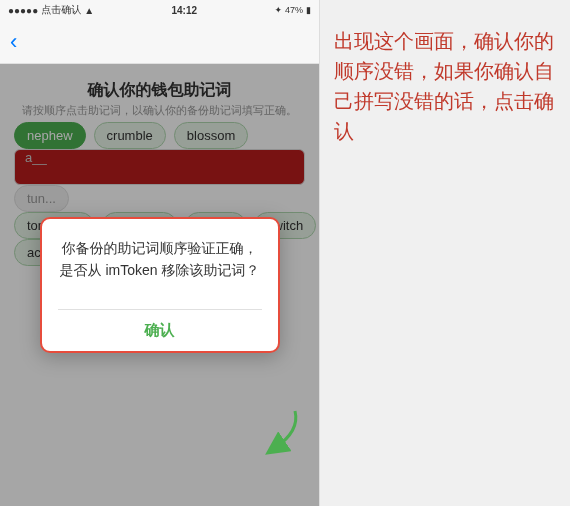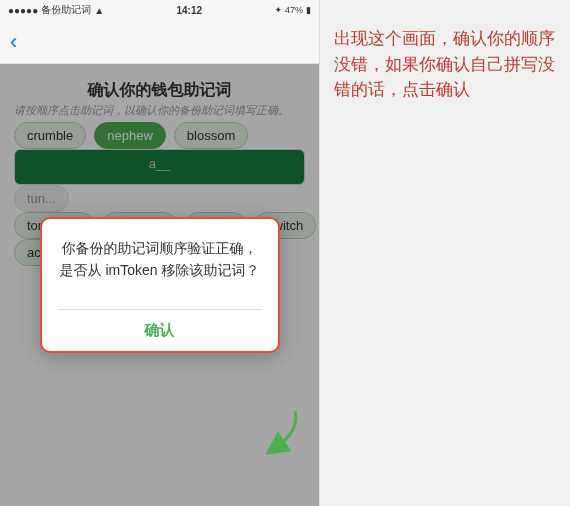--- a/index.html
+++ b/index.html
@@ -74,26 +74,25 @@
 
     .page-title {
       text-align: center;
       font-size: 16px;
       font-weight: 600;
       color: #333;
       margin-bottom: 2px;
     }
 
     .page-subtitle {
-      text-align: left;
+      text-align: center;
       font-size: 11px;
       color: #999;
       line-height: 1.4;
       margin-bottom: 4px;
-      font-style: italic;
     }
 
     
     .word-row {
       display: flex;
       gap: 8px;
       justify-content: flex-start;
     }
 
     .word-chip {
@@ -115,25 +114,24 @@
     .word-chip.gray {
       background: #f0f0f0;
       border: 1px solid #ddd;
       color: #999;
     }
 
     .input-area {
       min-height: 36px;
       border: 1px solid #ddd;
       border-radius: 6px;
-      padding: 6px 10px;
+      padding: 0 10px;
       font-size: 13px;
       color: #ccc;
-      background: #15803d;
-      text-align: center;
+      background: #b91c1c;
     }
 
     .confirm-btn-row {
       display: flex;
       justify-content: center;
       margin-top: 6px;
     }
 
     .confirm-btn {
       background: #4caf50;
@@ -204,21 +202,21 @@
       height: 506px;
       background: #f0f0f0;
       display: flex;
       flex-direction: column;
       align-items: flex-start;
       justify-content: flex-start;
       padding: 16px 10px 10px 14px;
     }
 
     .annotation-text {
-      font-size: 17px;
+      font-size: 20px;
       color: #c0392b;
       line-height: 1.5;
       font-weight: 500;
       margin-top: 10px;
     }
 
     
     .green-arrow {
       position: absolute;
       bottom: 46px;
@@ -227,42 +225,42 @@
     }
   </style>
 </head>
 <body>
 
 <div class="phone-container">
 
   <div class="status-bar">
     <div class="status-left">
       <span>●●●●●</span>
-      <span>备份助记词</span>
+      <span>点击确认</span>
       <span>▲</span>
     </div>
     <div class="status-center">14:12</div>
     <div class="status-right">
       <span>✦</span>
       <span>47%</span>
       <span>▮</span>
     </div>
   </div>
 
   <div class="nav-bar">
     <span class="nav-back">‹</span>
   </div>
 
   <div class="main-content">
     <div class="page-title">确认你的钱包助记词</div>
     <div class="page-subtitle">请按顺序点击助记词，以确认你的备份助记词填写正确。</div>
 
     <div class="word-row">
+      <span class="word-chip active">nephew</span>
       <span class="word-chip">crumble</span>
-      <span class="word-chip active">nephew</span>
       <span class="word-chip">blossom</span>
     </div>
 
     <div class="input-area">a__</div>
 
     <div class="word-row">
       <span class="word-chip gray">tun...</span>
     </div>
 
     <div class="word-row">

